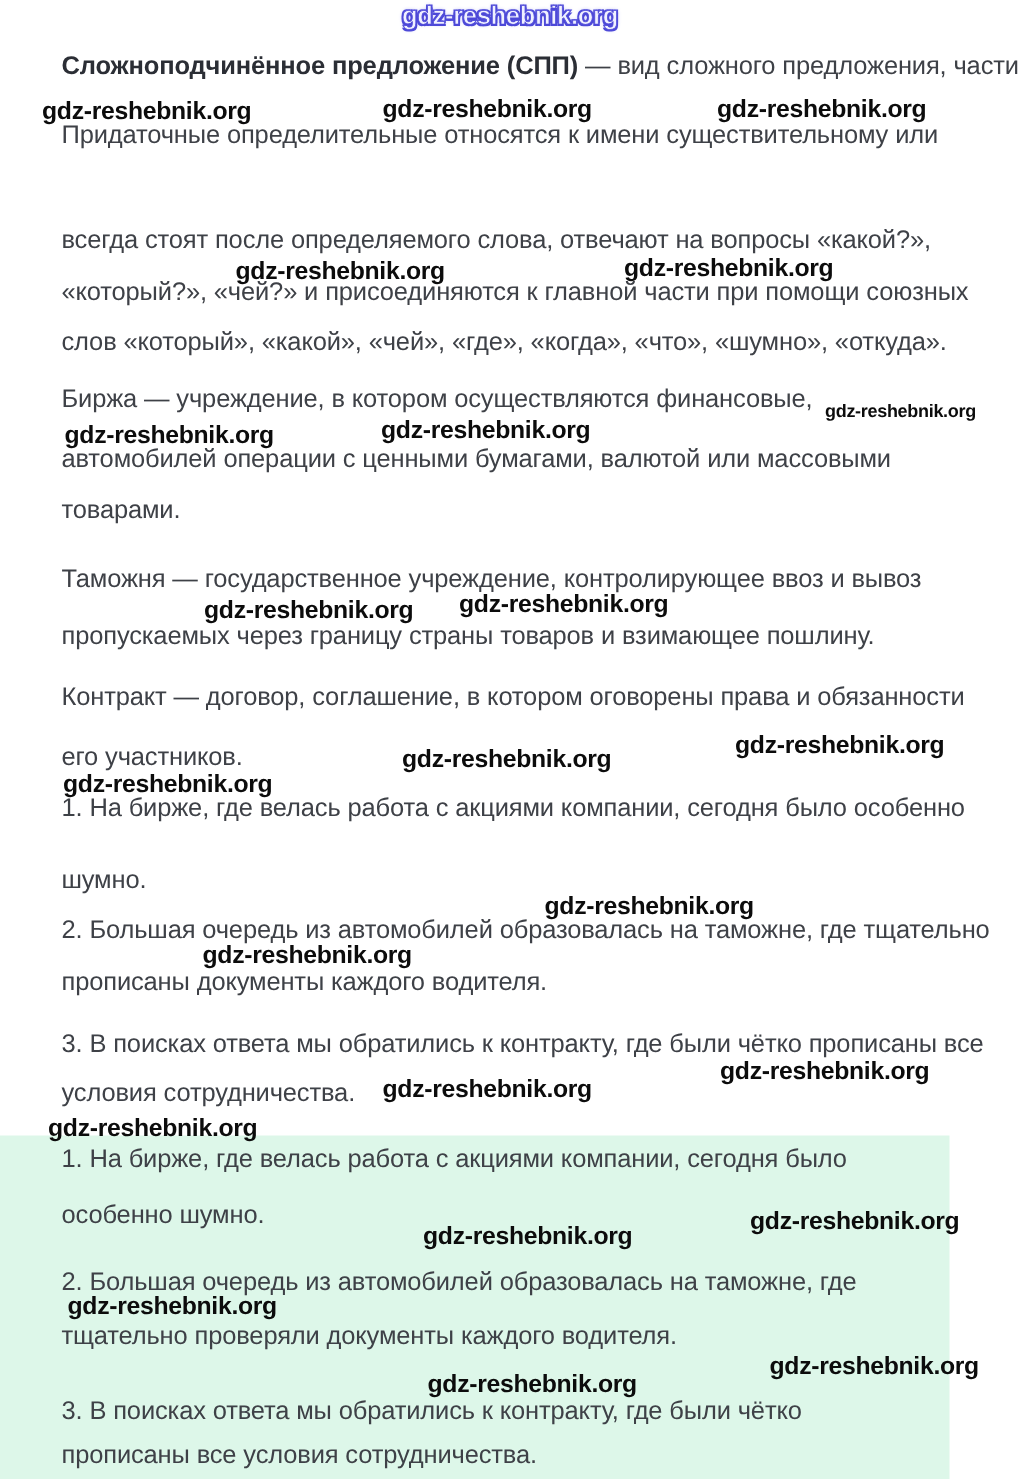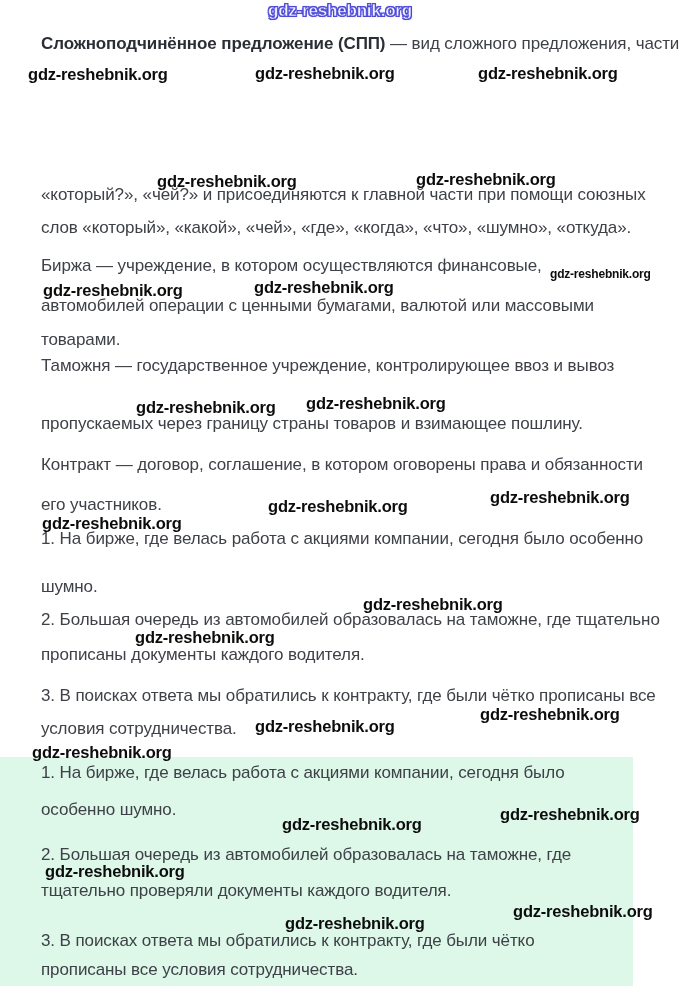--- a/index.html
+++ b/index.html
@@ -55,26 +55,28 @@
 <body>
 
 <div class="page">
 
   <div class="highlight-box" style="background: rgb(221, 247, 233);"></div>
 
   <span class="wm wm-blue" style="left:268px;top:2px">gdz-reshebnik.org</span>
 
   <div class="line" style="top:34px"><span class="b">Сложноподчинённое предложение (СПП)</span><span> — вид сложного предложения, части</span></div>
 
+  <div class="line" style="top:80px">Придаточные определительные относятся к имени существительному или</div>
+  <div class="line" style="top:150px">всегда стоят после определяемого слова, отвечают на вопросы «какой?»,</div>
   <div class="line" style="top:185px">«который?», «чей?» и присоединяются к главной части при помощи союзных</div>
   <div class="line" style="top:218px">слов «который», «какой», «чей», «где», «когда», «что», «шумно», «откуда».</div>
   <div class="line" style="top:256px">Биржа — учреждение, в котором осуществляются финансовые,</div>
   <div class="line" style="top:296px">автомобилей операции с ценными бумагами, валютой или массовыми</div>
   <div class="line" style="top:330px">товарами.</div>
-  <div class="line" style="top:356px">Таможня — государственное учреждение, контролирующее ввоз и вывоз</div>
+  <div class="line" style="top:376px">Таможня — государственное учреждение, контролирующее ввоз и вывоз</div>
   <div class="line" style="top:414px">пропускаемых через границу страны товаров и взимающее пошлину.</div>
   <div class="line" style="top:455px">Контракт — договор, соглашение, в котором оговорены права и обязанности</div>
   <div class="line" style="top:495px">его участников.</div>
   <div class="line" style="top:529px">1. На бирже, где велась работа с акциями компании, сегодня было особенно</div>
   <div class="line" style="top:577px">шумно.</div>
   <div class="line" style="top:610px">2. Большая очередь из автомобилей образовалась на таможне, где тщательно</div>
   <div class="line" style="top:645px">прописаны документы каждого водителя.</div>
   <div class="line" style="top:686px">3. В поисках ответа мы обратились к контракту, где были чётко прописаны все</div>
   <div class="line" style="top:719px">условия сотрудничества.</div>
 

